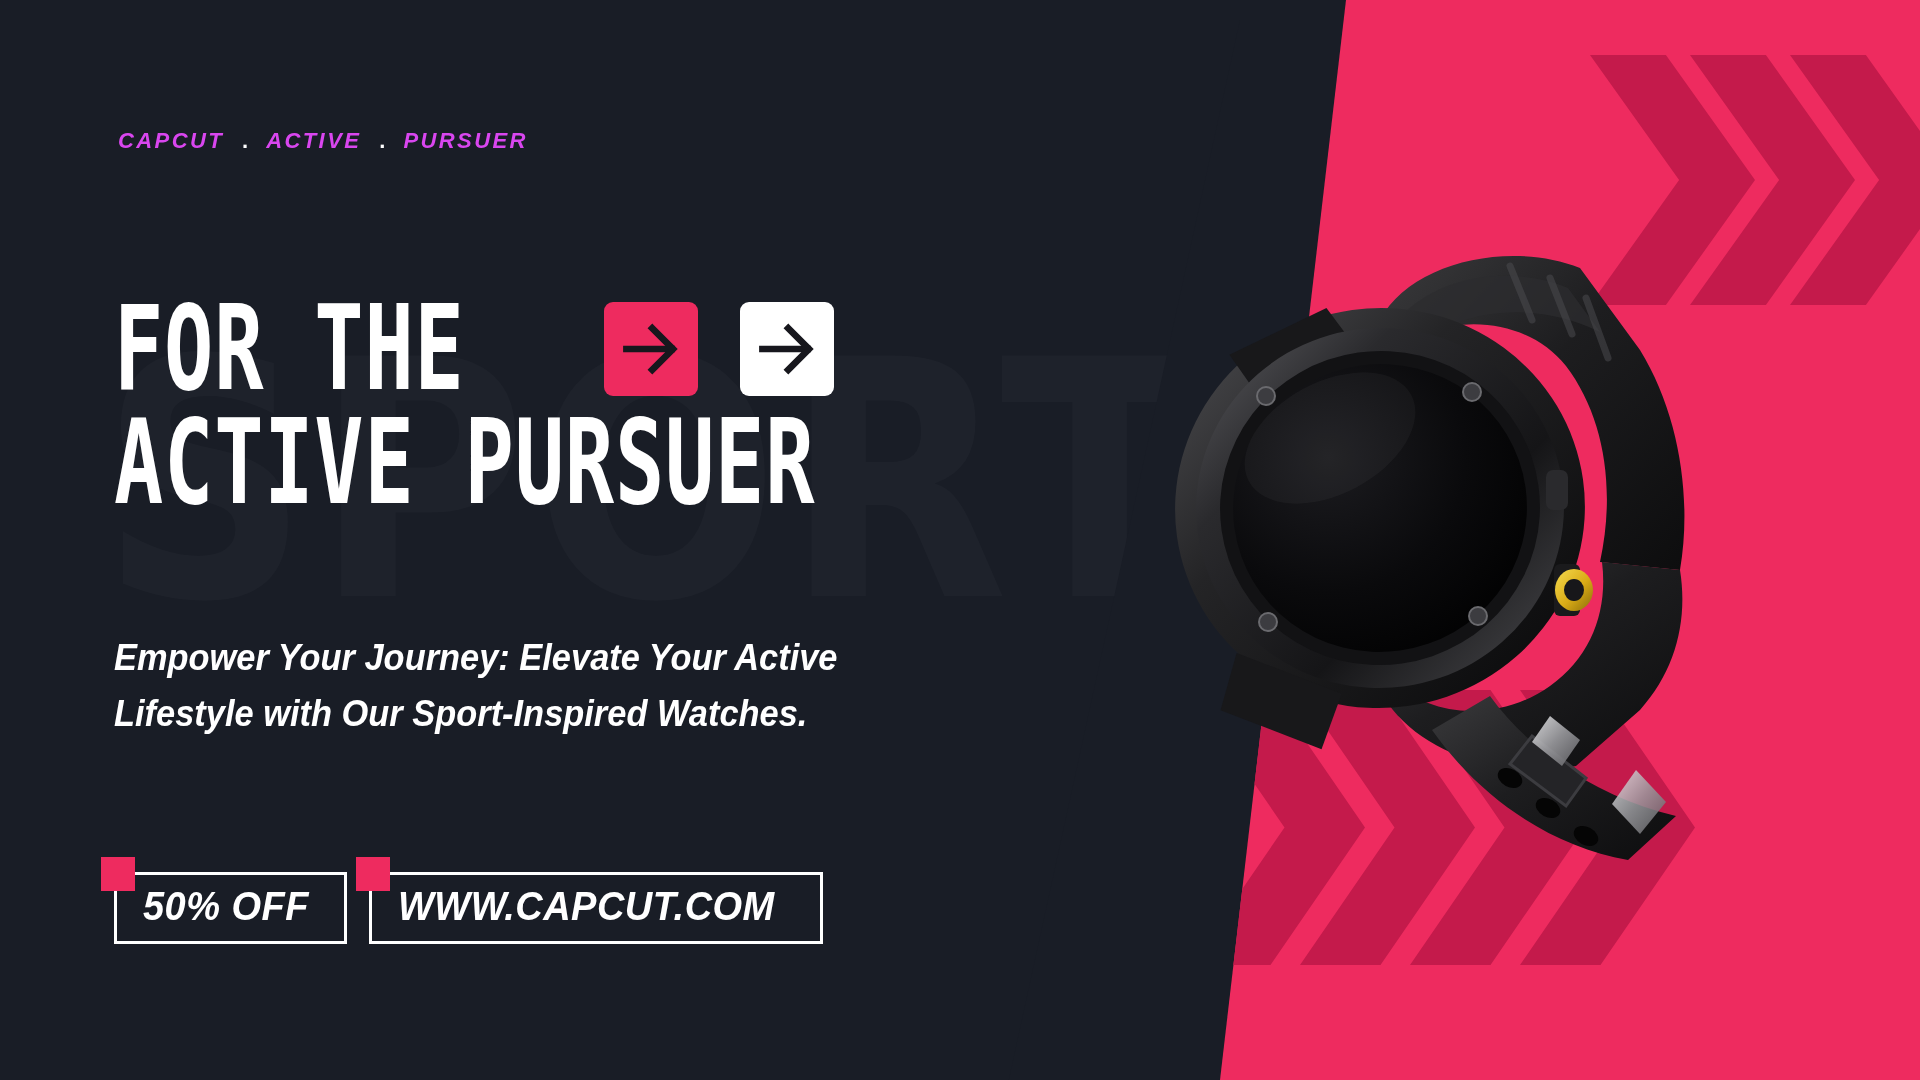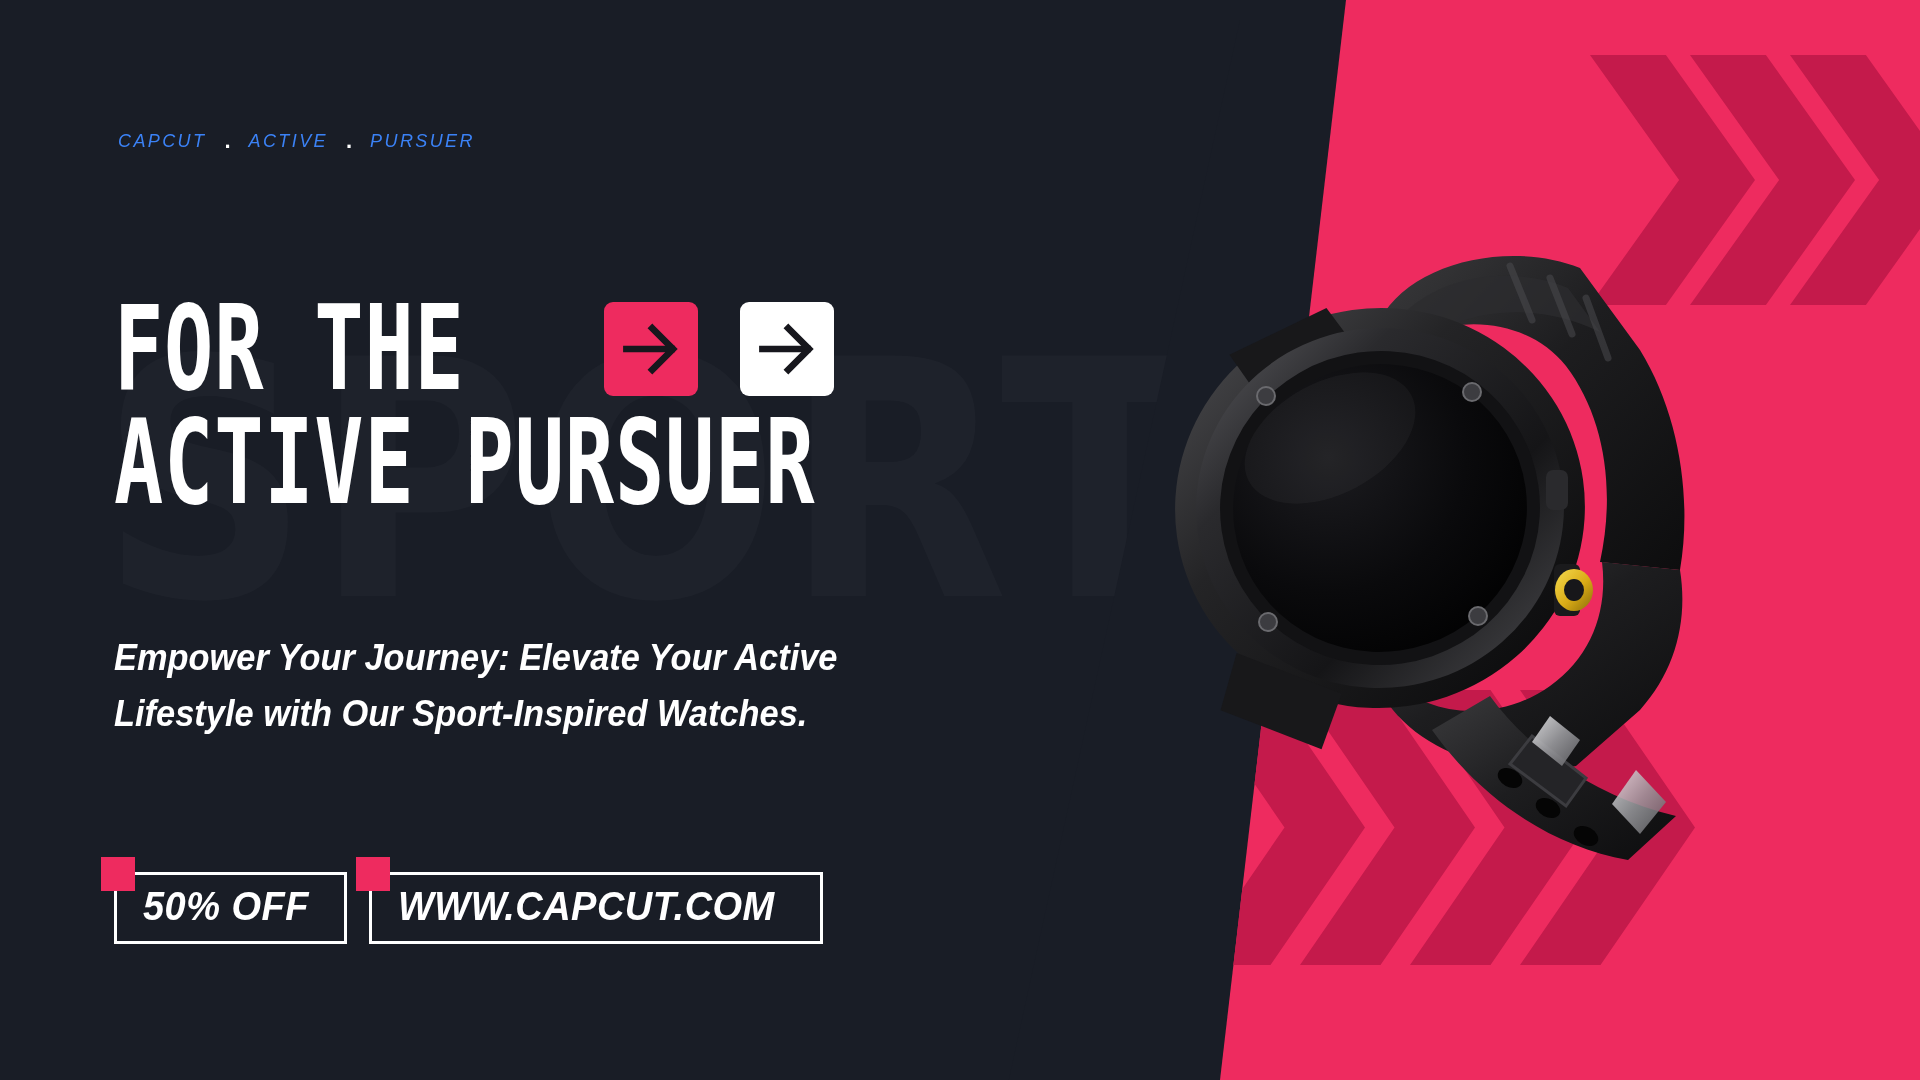--- a/index.html
+++ b/index.html
@@ -62,24 +62,24 @@
   
   .nav{
     position:absolute;
     left:118px; top:128px;
     display:flex; align-items:center;
     gap:0px;
     z-index:12;
   }
   .nav-item{
     font-family:"Liberation Sans", sans-serif;
-    font-weight:normal; font-style:italic;
-    font-size:18px;
+    font-weight:bold; font-style:italic;
+    font-size:22px;
     letter-spacing:2.4px;
-    color:#3b82f6;
+    color:#d946ef;
     text-decoration:none;
     white-space:nowrap;
   }
   .nav-sep{
     color:#ffffff;
     font-weight:bold;
     font-size:22px;
     padding:0 18px;
   }
 

